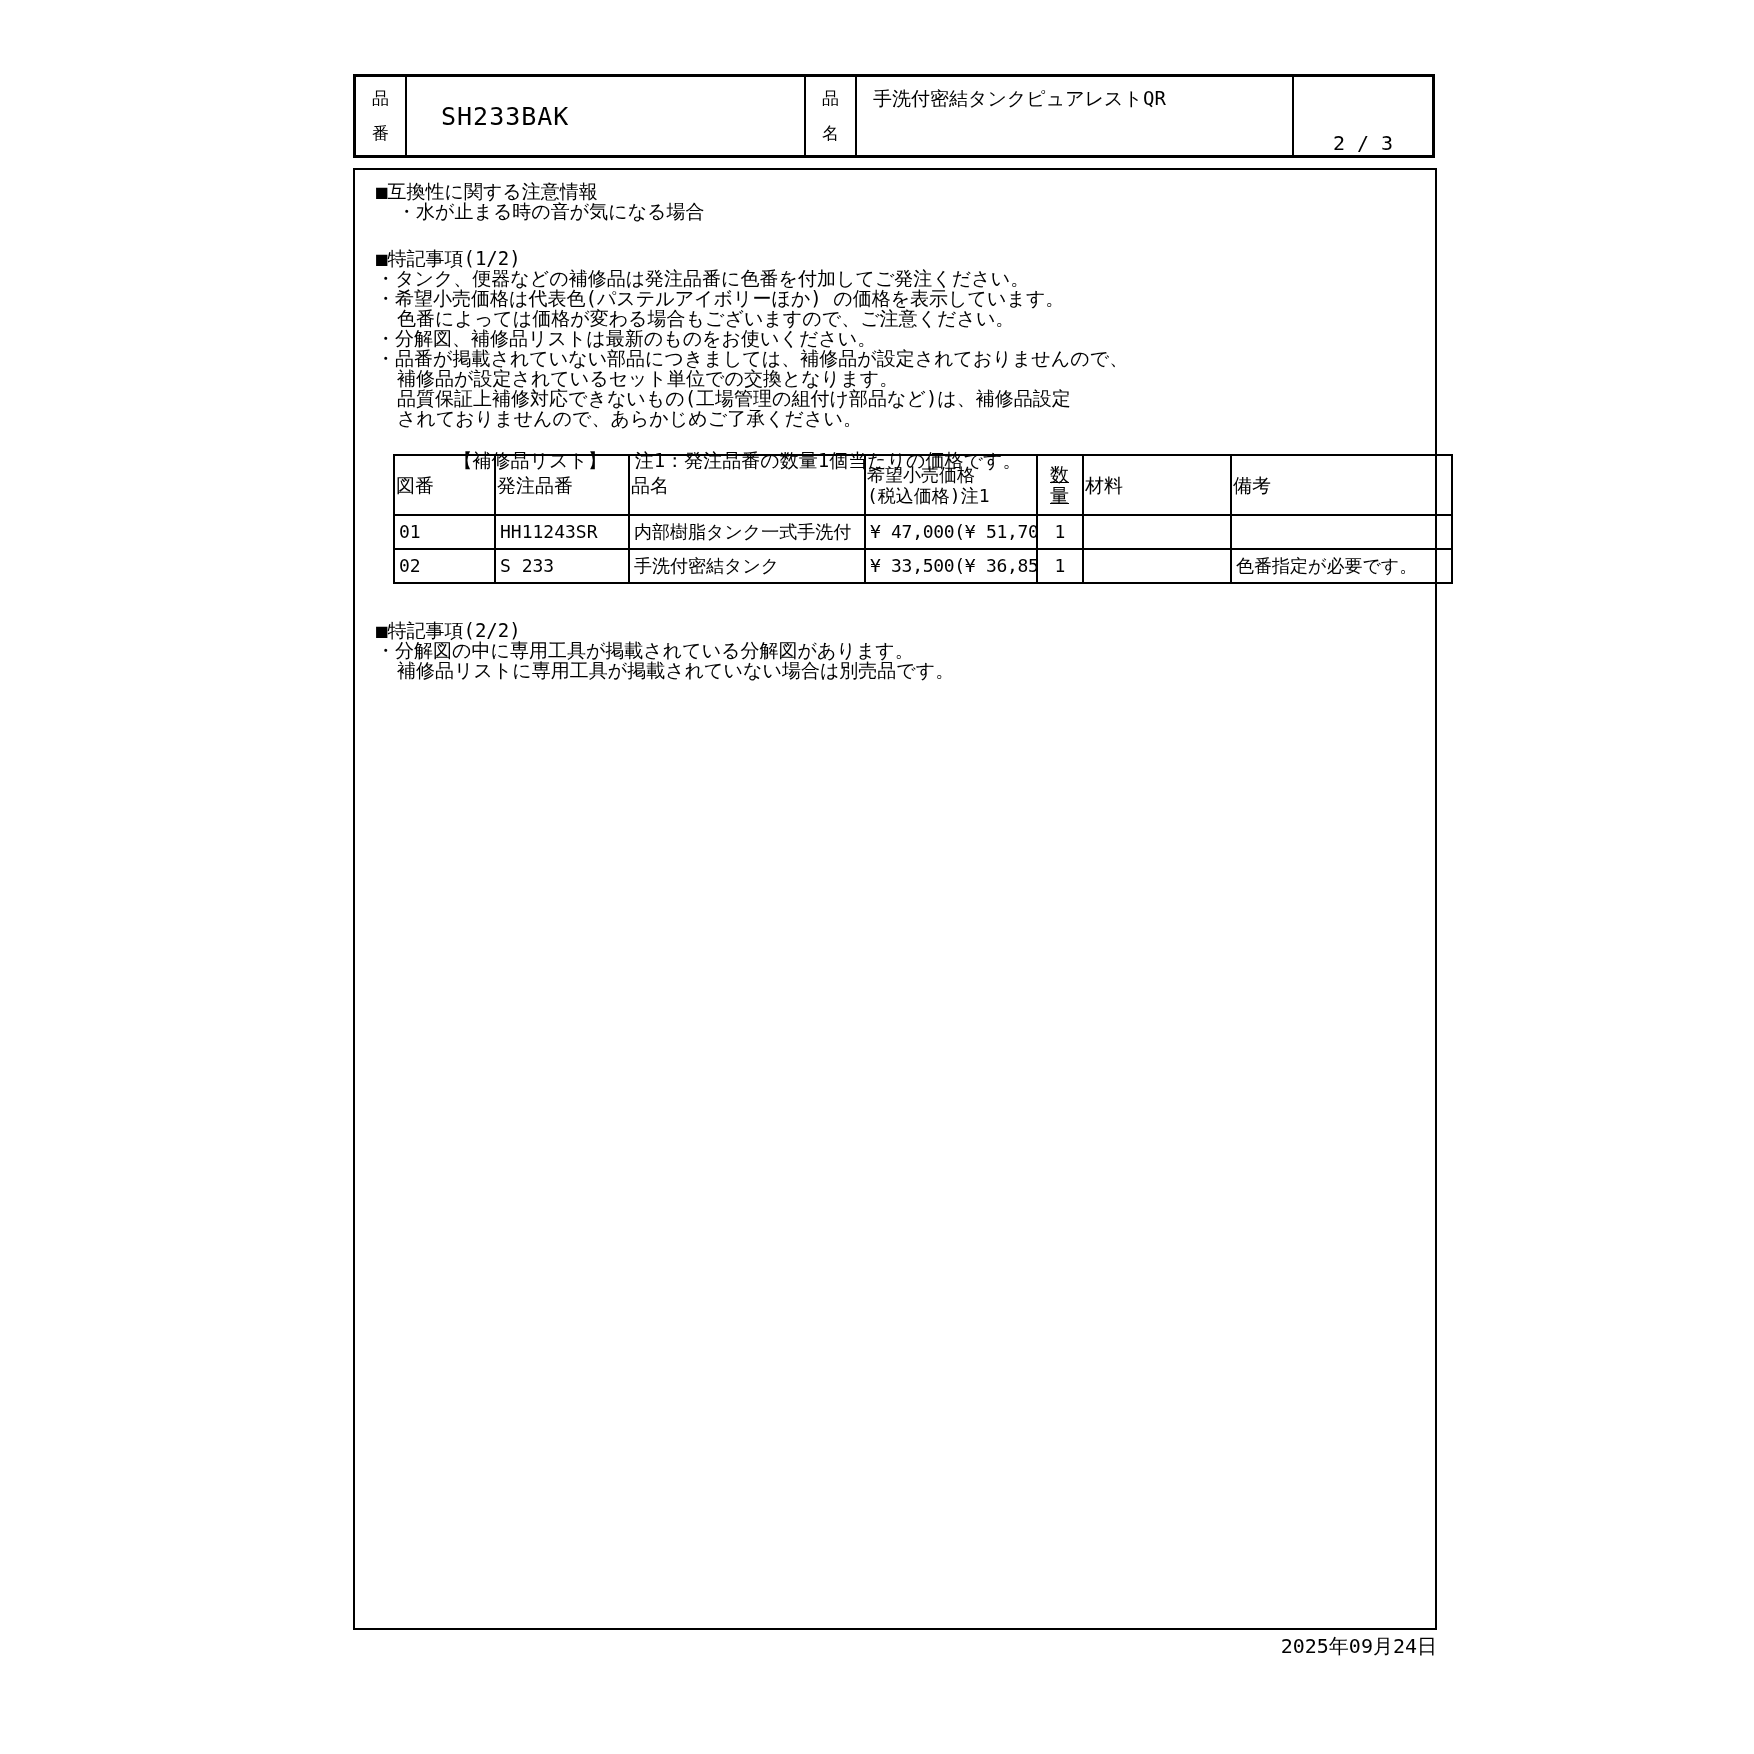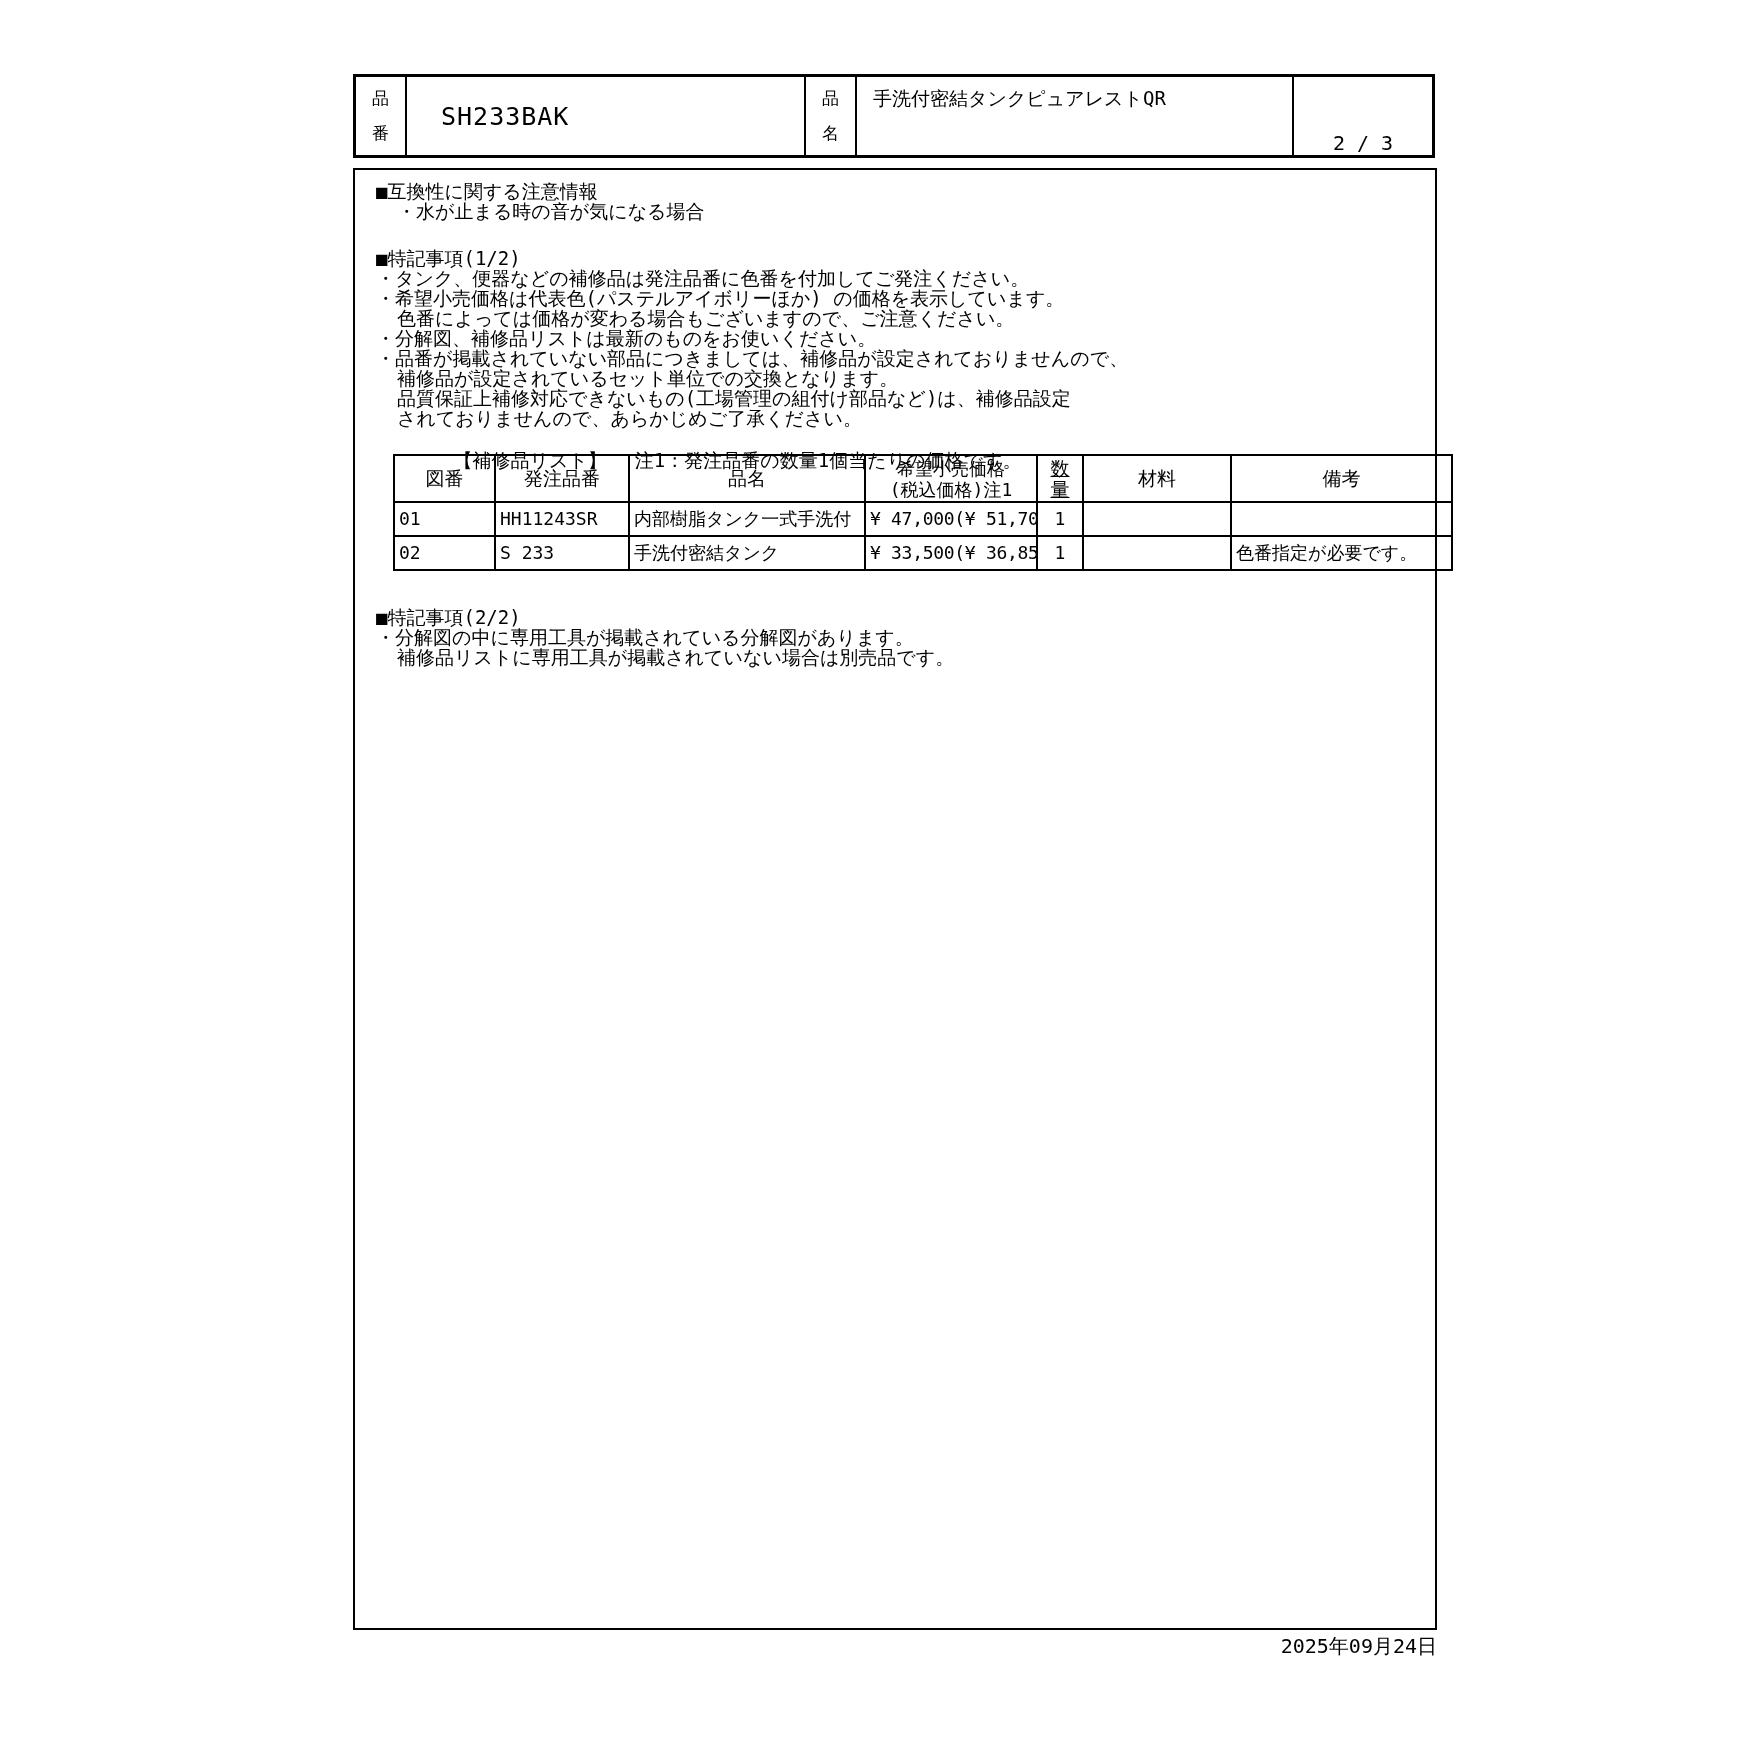--- a/index.html
+++ b/index.html
@@ -40,23 +40,23 @@
 
   
   table.parts{
     border-collapse:collapse;table-layout:fixed;width:1058px;margin:3px 0 0 17px;
   }
   table.parts th,table.parts td{
     border:2px solid #000;box-sizing:border-box;font-weight:normal;overflow:hidden;
   }
   table.parts thead tr{height:47px;}
   table.parts tbody tr{height:25px;}
-  table.parts th{font-size:19px;text-align:center;vertical-align:middle;line-height:21px;}
+  table.parts th{font-size:19px;text-align:left;vertical-align:middle;line-height:21px;}
   table.parts td{font-size:18px;vertical-align:middle;padding:6px 4px;white-space:nowrap;}
-  .vqty{width:20px;margin:0 auto;word-break:break-all;line-height:21px;text-decoration:underline;}
+  .vqty{width:20px;margin:7px auto;word-break:break-all;line-height:21px;text-decoration:underline;}
   .price-h{font-size:18px;line-height:21px;}
   td.c{text-align:center;}
   td.price{font-size:16px;letter-spacing:-0.3px;}
 
   .notes2{margin-top:36px;}
 
   
   .date{position:absolute;top:1633px;right:317px;font-size:20px;}
 </style>
 </head>

